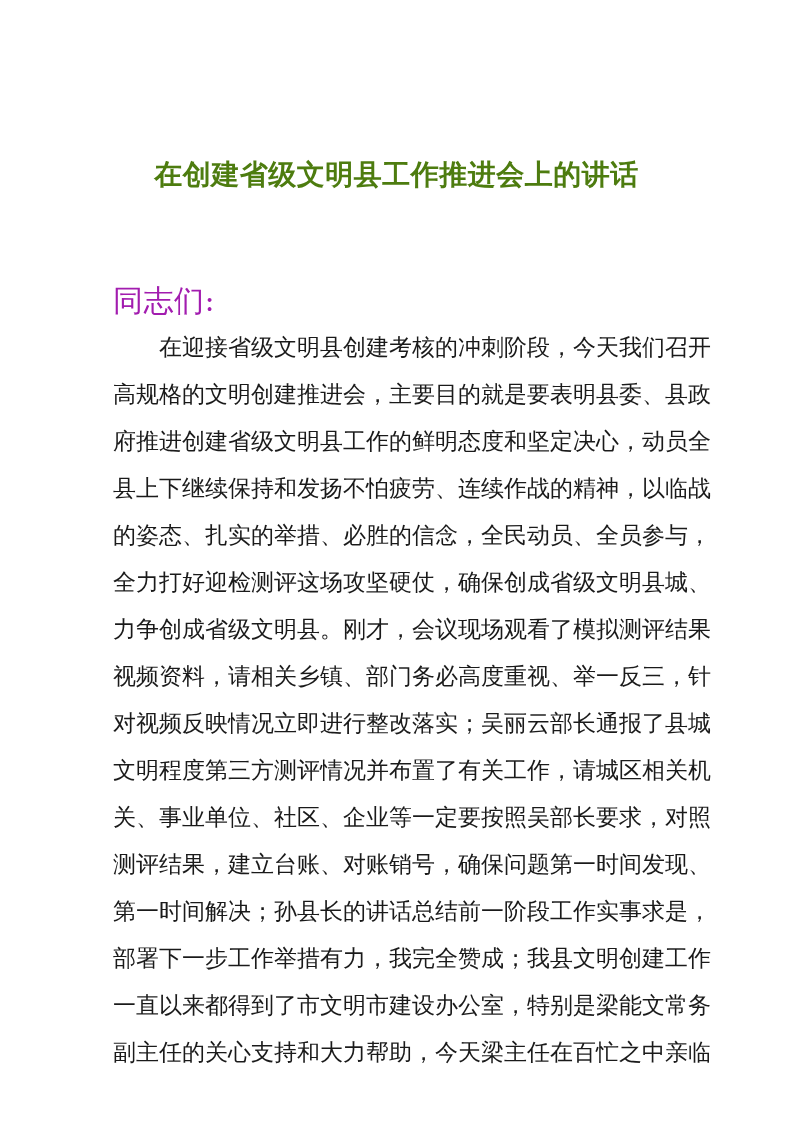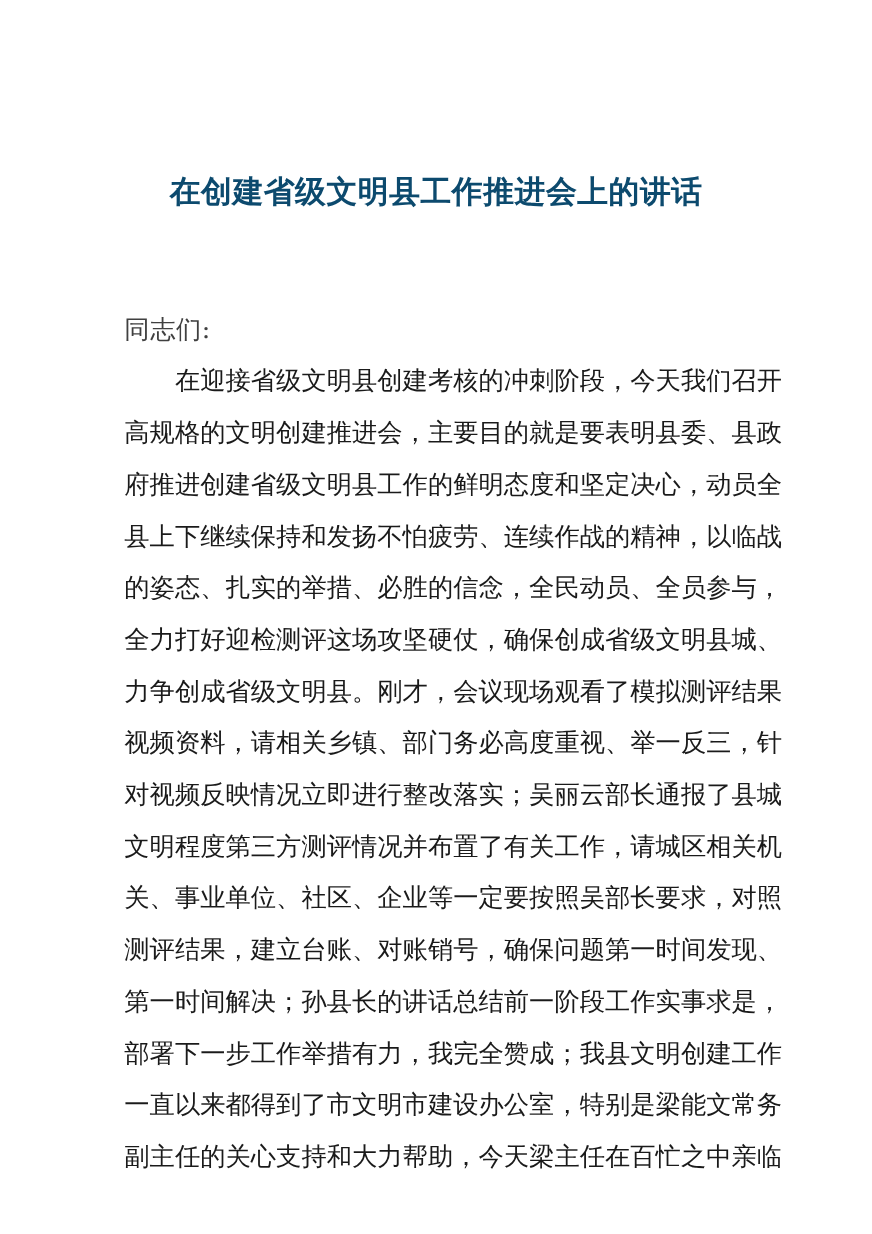--- a/index.html
+++ b/index.html
@@ -27,30 +27,30 @@
     top: 0;
     width: 567px;
   }
   .doc-title {
     font-family: "DejaVu Sans", "Liberation Sans", sans-serif;
     font-weight: 700;
     font-size: 28px;
     line-height: 40px;
     letter-spacing: 0.5px;
     text-align: center;
-    color: #0c4a6e;
+    color: #4d7c0f;
     margin: 0;
     padding-top: 155px;
     white-space: nowrap;
   }
   .salutation {
     font-family: "DejaVu Serif", "Liberation Serif", serif;
-    font-size: 23px;
+    font-size: 30px;
     line-height: 47px;
-    color: #404040;
+    color: #a21caf;
     margin: 0;
     padding-top: 82px;
     letter-spacing: 0.5px;
     white-space: nowrap;
   }
   .para {
     margin: 0;
     padding: 0;
   }
   .body-line {

